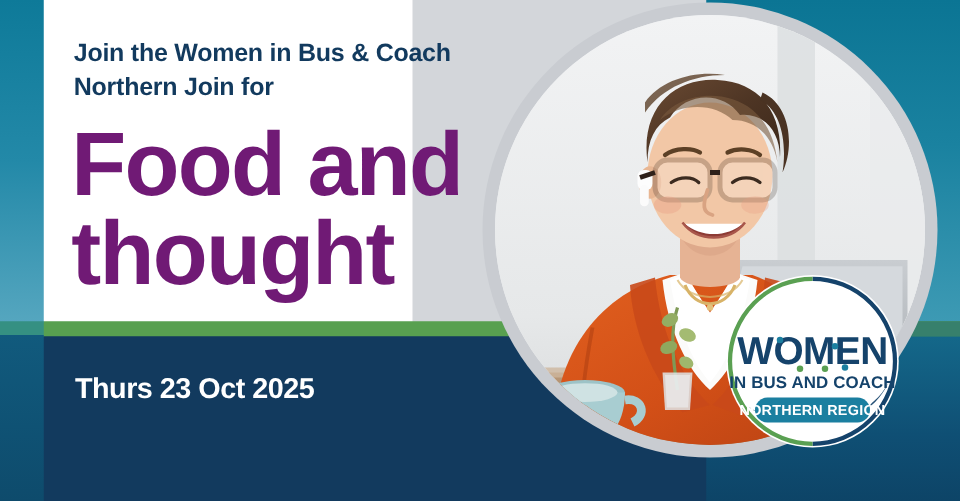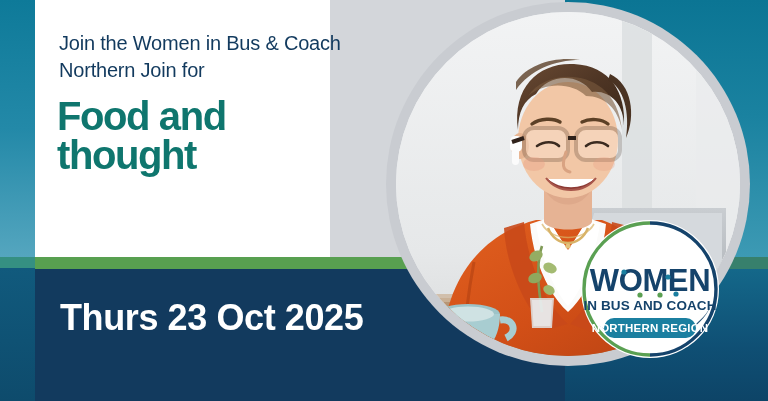--- a/index.html
+++ b/index.html
@@ -100,41 +100,41 @@
     background: #eceef0;
   }
   .photo-svg { display: block; }
 
   
   .kicker {
     position: absolute;
     left: 59px; top: 30px;
     width: 370px;
     font-size: 20px;
-    font-weight: normal;
+    font-weight: bold;
     line-height: 1.33;
     letter-spacing: -0.2px;
     color: #123a5e;
   }
   .headline {
     position: absolute;
     left: 57px; top: 97px;
     width: 330px;
-    font-size: 40px;
+    font-size: 72px;
     font-weight: bold;
     line-height: 0.98;
     letter-spacing: -1.4px;
-    color: #0f766e;
+    color: #701a75;
   }
   .headline .hl-line { display: block; }
   .datetime {
     position: absolute;
     left: 60px; top: 296px;
     width: 330px;
-    font-size: 36px;
+    font-size: 23px;
     font-weight: bold;
     line-height: 1.23;
     letter-spacing: -0.4px;
     color: #ffffff;
   }
   .datetime .dt-line { display: block; }
 
   
   .logo-badge {
     position: absolute;

